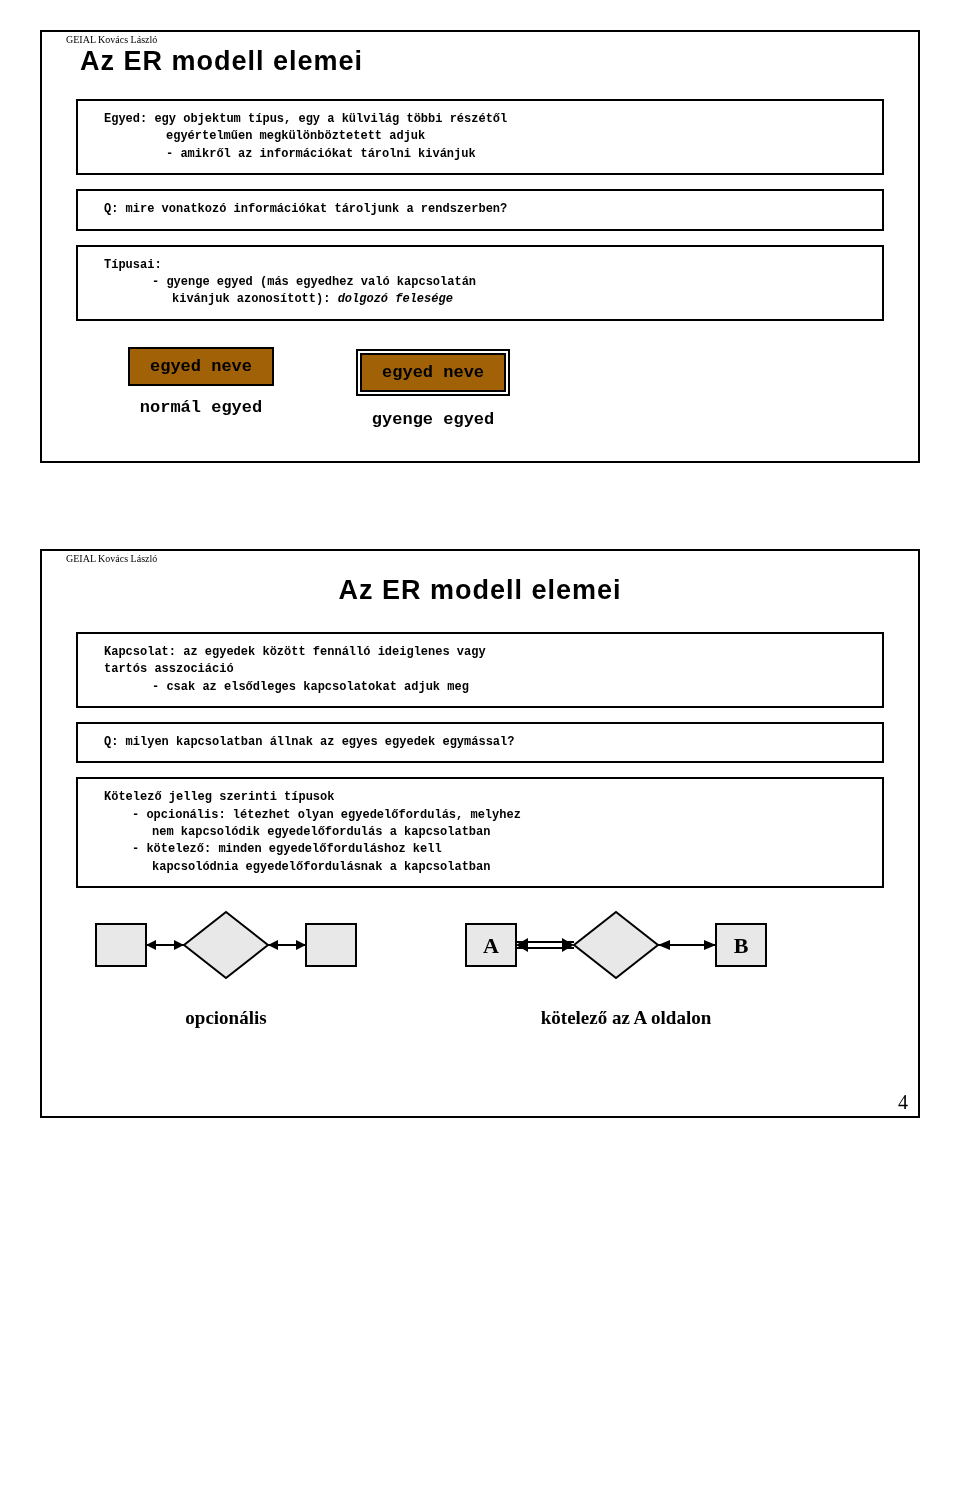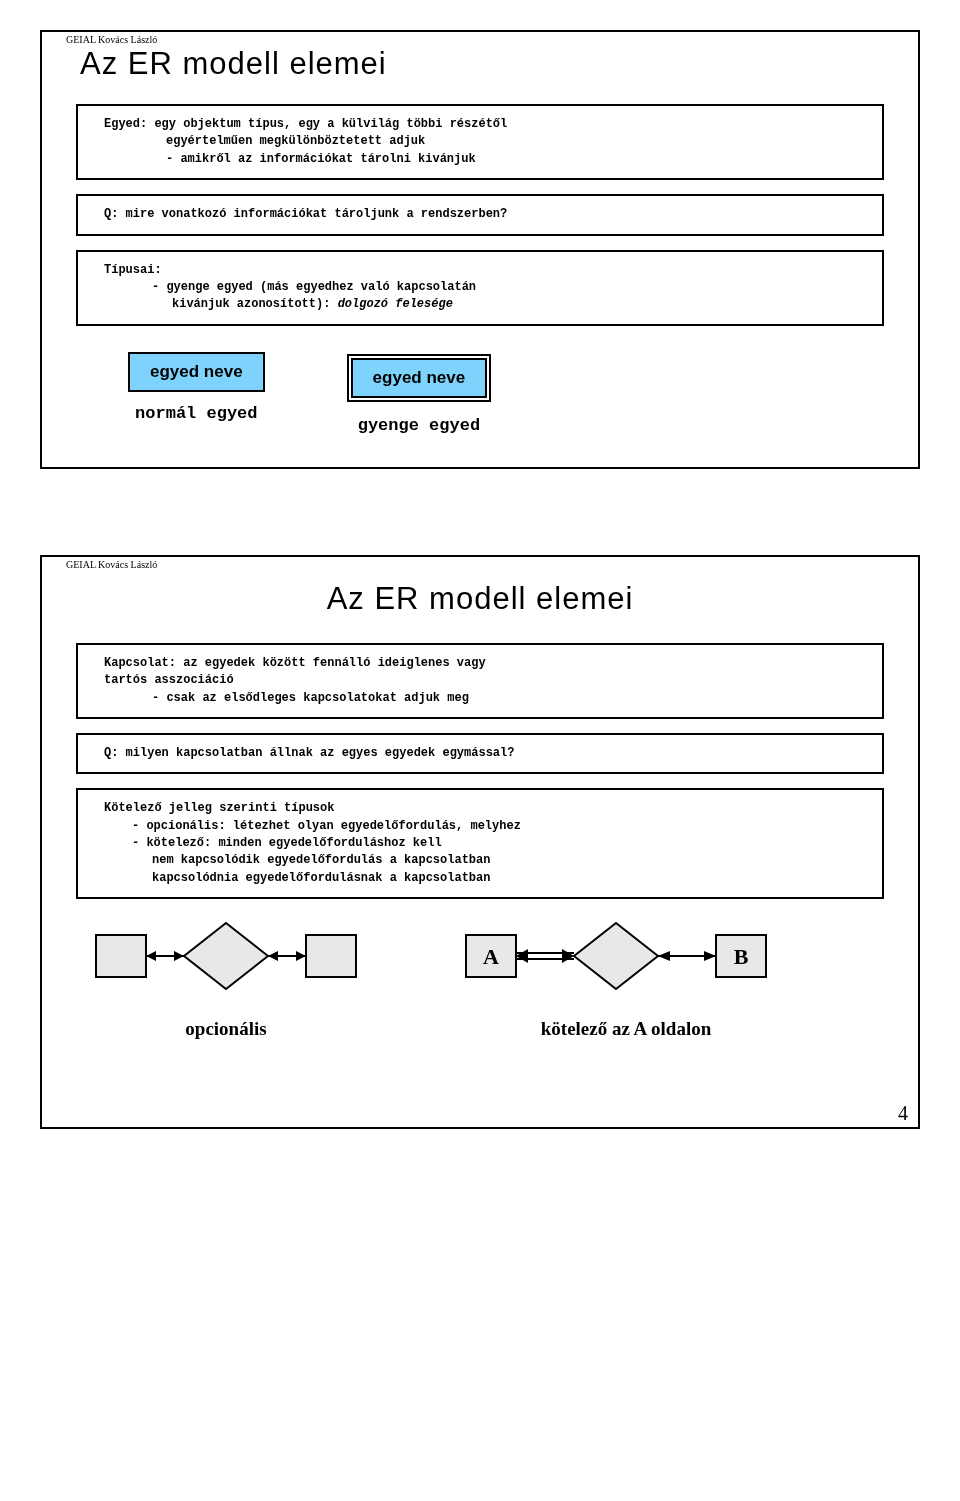--- a/index.html
+++ b/index.html
@@ -1,27 +1,27 @@
 <!DOCTYPE html>
 <html><head>
 <meta charset="utf-8">
 <style>
   html,body{margin:0;padding:0;background:#fff;font-family:Verdana,Geneva,sans-serif;color:#000;}
   .page{width:960px;margin:0 auto;position:relative;}
   .slide-frame{border:2px solid #000;margin:30px 40px 10px 40px;padding:0;position:relative;}
   .slide-inner{padding:10px 34px 26px 34px;}
-  .title{font-size:31px;font-weight:normal;letter-spacing:1px;margin:4px 0 22px 4px;}
+  .title{font-size:27px;font-weight:bold;letter-spacing:1px;margin:4px 0 22px 4px;}
   .title-center{text-align:center;margin:14px 0 26px 0;}
   .box{border:2px solid #000;padding:10px 26px;margin:10px 0 14px 0;font-size:12px;line-height:1.45;font-family:"Courier New",Courier,monospace;font-weight:bold;}
   .box .indent{padding-left:62px;text-indent:-20px;margin:0;}
   .box .line{margin:0;}
   .italic{font-style:italic;}
   .figrow{display:flex;gap:80px;margin:26px 0 6px 52px;}
   .figcol{display:flex;flex-direction:column;align-items:center;gap:12px;}
-  .ent-box{border:2px solid #000;padding:8px 20px;font-family:Liberation Sans, sans-serif;font-weight:bold;font-size:17px;background:#7dd3fc;}
+  .ent-box{border:2px solid #000;padding:8px 20px;font-family:Liberation Mono, monospace;font-weight:bold;font-size:17px;background:#a16207;}
   .ent-box.weak{position:relative;}
   .ent-box.weak::after{content:"";position:absolute;left:-6px;right:-6px;top:-6px;bottom:-6px;border:2px solid #000;}
   .cap{font-family:"Courier New",Courier,monospace;font-weight:bold;font-size:17px;}
   .credit{font-size:10px;color:#000;margin:4px 0 0 10px;font-family:Liberation Serif, serif;position:relative;top:-2px;}
   .slide-frame .credit{position:absolute;left:14px;bottom:6px;}
   .svgwrap{margin:18px 0 40px 0;}
   .pagenum{position:absolute;right:52px;bottom:4px;font-size:20px;font-family:"Times New Roman",serif;}
   .slide2-area{margin-top:86px;}
   svg text{font-family:"Times New Roman",serif;font-weight:bold;}
 </style>
@@ -78,22 +78,22 @@
         <p class="line" style="padding-left:48px;">- csak az elsődleges kapcsolatokat adjuk meg</p>
       </div>
 
       <div class="box">
         <span>Q: milyen kapcsolatban állnak az egyes egyedek egymással?</span>
       </div>
 
       <div class="box">
         <p class="line">Kötelező jelleg szerinti típusok</p>
         <p class="line" style="padding-left:28px;">- opcionális: létezhet olyan egyedelőfordulás, melyhez</p>
+        <p class="line" style="padding-left:48px;">nem kapcsolódik egyedelőfordulás a kapcsolatban</p>
         <p class="line" style="padding-left:28px;">- kötelező: minden egyedelőforduláshoz kell</p>
-        <p class="line" style="padding-left:48px;">nem kapcsolódik egyedelőfordulás a kapcsolatban</p>
         <p class="line" style="padding-left:48px;">kapcsolódnia egyedelőfordulásnak a kapcsolatban</p>
       </div>
 
       <div class="svgwrap">
         <svg width="780" height="140" viewBox="0 0 780 140">
 
           <g>
 
             <rect x="20" y="18" width="50" height="42" fill="#e8e8e8" stroke="#000" stroke-width="2"></rect>
 

